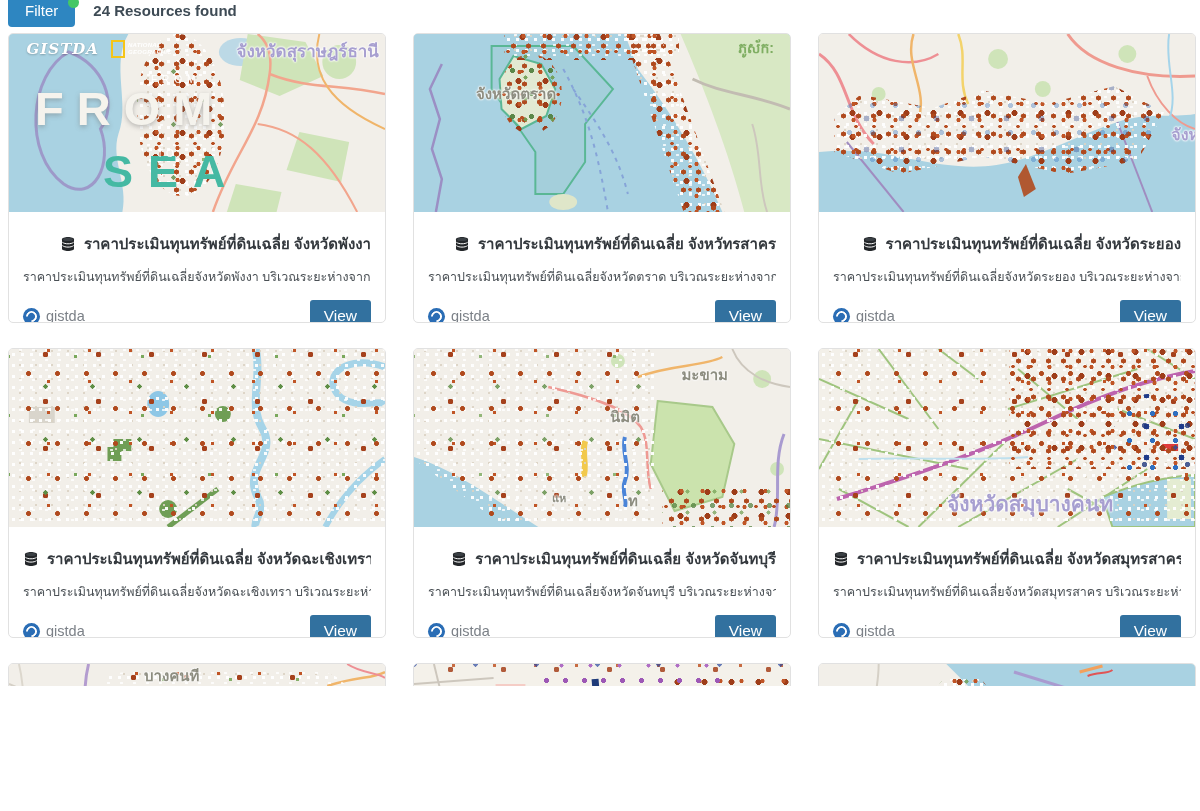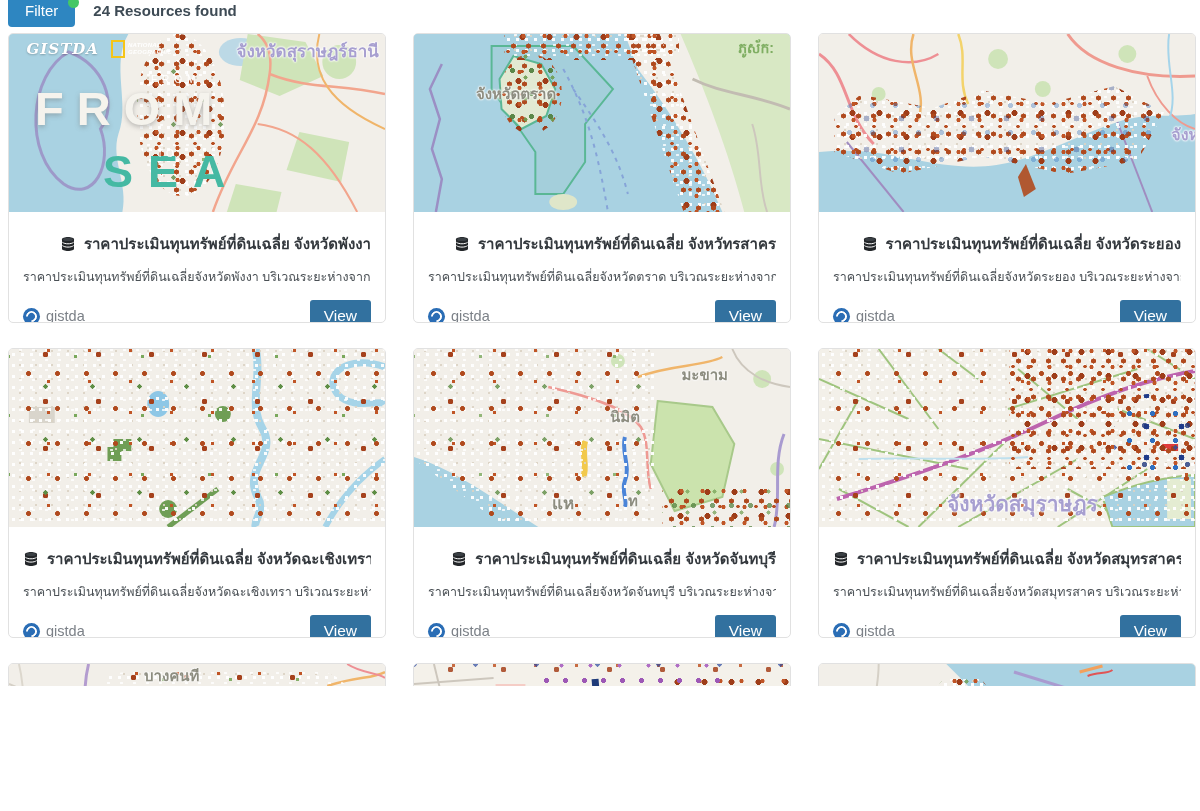--- a/index.html
+++ b/index.html
@@ -348,21 +348,21 @@
           <div class="spk d-parcel"></div>
             <div class="spk d-red"></div>
             <div class="spk d-green" style="opacity:.8"></div>
         </div>
         <div class="cluster" style="left:248px;top:140px;width:130px;height:38px;">
           <div class="spk d-red-d"></div>
             <div class="spk d-green-d" style="opacity:.7"></div>
         </div>
         <span class="ml" style="right:62px;top:14px;font-size:15px">มะขาม</span>
         <span class="ml" style="left:196px;top:56px;font-size:15px">นิมิต</span>
-        <span class="ml" style="left:138px;top:140px;font-size:17px">แห</span>
+        <span class="ml" style="left:138px;top:140px;font-size:11px">แห</span>
         <span class="ml" style="left:214px;top:140px;font-size:15px">ท</span>
       </div>
       <div class="card-body">
         <div class="title-row">
           <span class="db-icon">
             <svg width="16" height="16" viewBox="0 0 16 16">
                 <path fill="#232629" d="M8,1C4.7,1 2,2 2,3.25V12.75C2,14 4.7,15 8,15s6,-1 6,-2.25V3.25C14,2 11.3,1 8,1Z"></path>
                 <path d="M2.4,6.3c1.3,1 3.3,1.5 5.6,1.5s4.3,-.5 5.6,-1.5 M2.4,9.6c1.3,1 3.3,1.5 5.6,1.5s4.3,-.5 5.6,-1.5" stroke="#fff" stroke-width="1" fill="none"></path>
                 <ellipse cx="8" cy="3.4" rx="5" ry="1.6" fill="#3a3f44"></ellipse>
               </svg>
@@ -410,21 +410,21 @@
           <div class="spk d-parcel"></div>
             <div class="spk d-red"></div>
         </div>
         <div class="cluster" style="left:190px;top:0;width:188px;height:120px;">
           <div class="spk d-red-d"></div>
         </div>
         <div class="cluster" style="left:295px;top:45px;width:83px;height:85px;border-radius:40%;">
           <div class="spk d-blue"></div>
             <div class="spk d-navy" style="opacity:.8"></div>
         </div>
-        <span class="ml lav" style="left:128px;top:138px;font-size:21px">จังหวัดสมุราษฎร</span>
+        <span class="ml lav" style="left:128px;top:138px;font-size:21px">จังหวัดสมุบางคนท</span>
       </div>
       <div class="card-body">
         <div class="title-row">
           <span class="db-icon">
             <svg width="16" height="16" viewBox="0 0 16 16">
                 <path fill="#232629" d="M8,1C4.7,1 2,2 2,3.25V12.75C2,14 4.7,15 8,15s6,-1 6,-2.25V3.25C14,2 11.3,1 8,1Z"></path>
                 <path d="M2.4,6.3c1.3,1 3.3,1.5 5.6,1.5s4.3,-.5 5.6,-1.5 M2.4,9.6c1.3,1 3.3,1.5 5.6,1.5s4.3,-.5 5.6,-1.5" stroke="#fff" stroke-width="1" fill="none"></path>
                 <ellipse cx="8" cy="3.4" rx="5" ry="1.6" fill="#3a3f44"></ellipse>
               </svg>
           </span>

